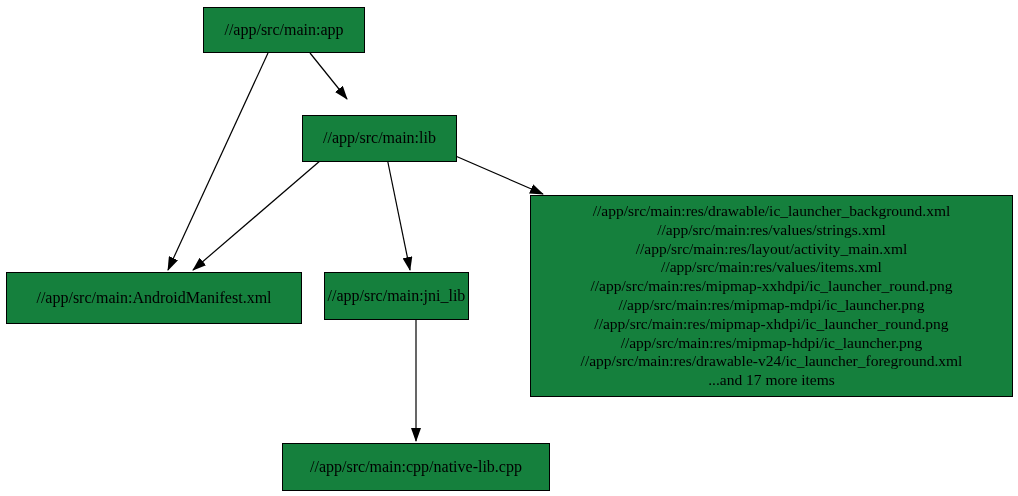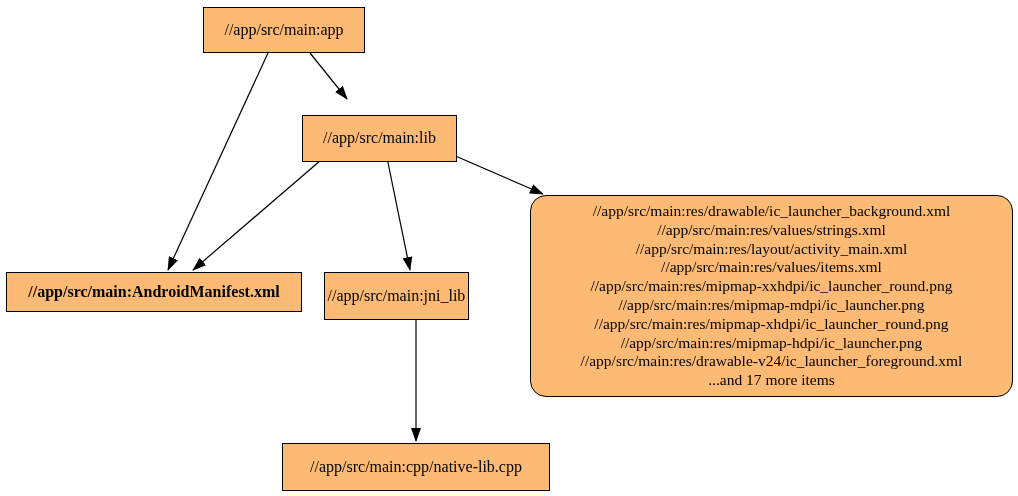--- a/index.html
+++ b/index.html
@@ -24,35 +24,34 @@
     height: 496px;
   }
   .edges line {
     stroke: #000000;
     stroke-width: 1.2;
   }
   .node {
     position: absolute;
     box-sizing: border-box;
     border: 1px solid #000000;
-    background: #fdba74;
+    background: #15803d;
     display: flex;
     align-items: center;
     justify-content: center;
     text-align: center;
     font-size: 16px;
     line-height: 1.15;
     white-space: nowrap;
   }
   .node.multi {
     flex-direction: column;
     font-size: 15.5px;
     line-height: 18.8px;
     justify-content: center;
-    border-radius: 16px;
   }
   .node.multi div {
     white-space: nowrap;
   }
 </style>
 </head>
 <body>
 
 <div class="canvas">
 
@@ -71,21 +70,21 @@
   </svg>
 
   <div class="node" style="left:203px; top:7px; width:162px; height:46px;">
     <span>//app/src/main:app</span>
   </div>
 
   <div class="node" style="left:302px; top:115px; width:155px; height:47px;">
     <span>//app/src/main:lib</span>
   </div>
 
-  <div class="node" style="left:6px; top:272px; width:296px; height:40px;font-weight:bold;">
+  <div class="node" style="left:6px; top:272px; width:296px; height:52px;">
     <span>//app/src/main:AndroidManifest.xml</span>
   </div>
 
   <div class="node" style="left:324px; top:272px; width:145px; height:48px;">
     <span>//app/src/main:jni_lib</span>
   </div>
 
   <div class="node multi" style="left:530px; top:195px; width:483px; height:202px;">
     <div>//app/src/main:res/drawable/ic_launcher_background.xml</div>
     <div>//app/src/main:res/values/strings.xml</div>

